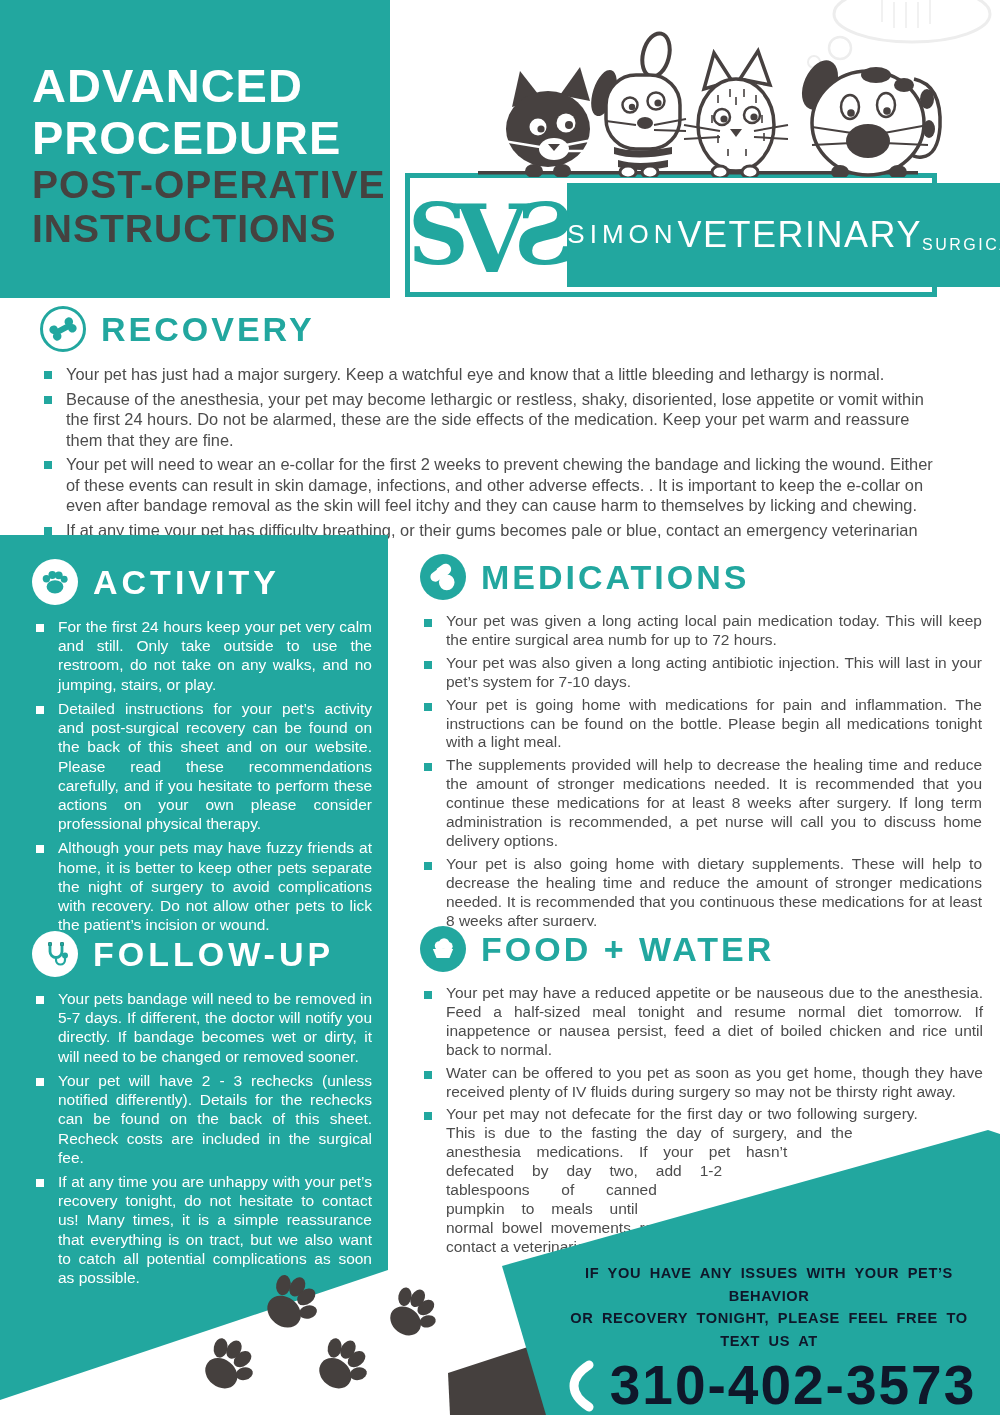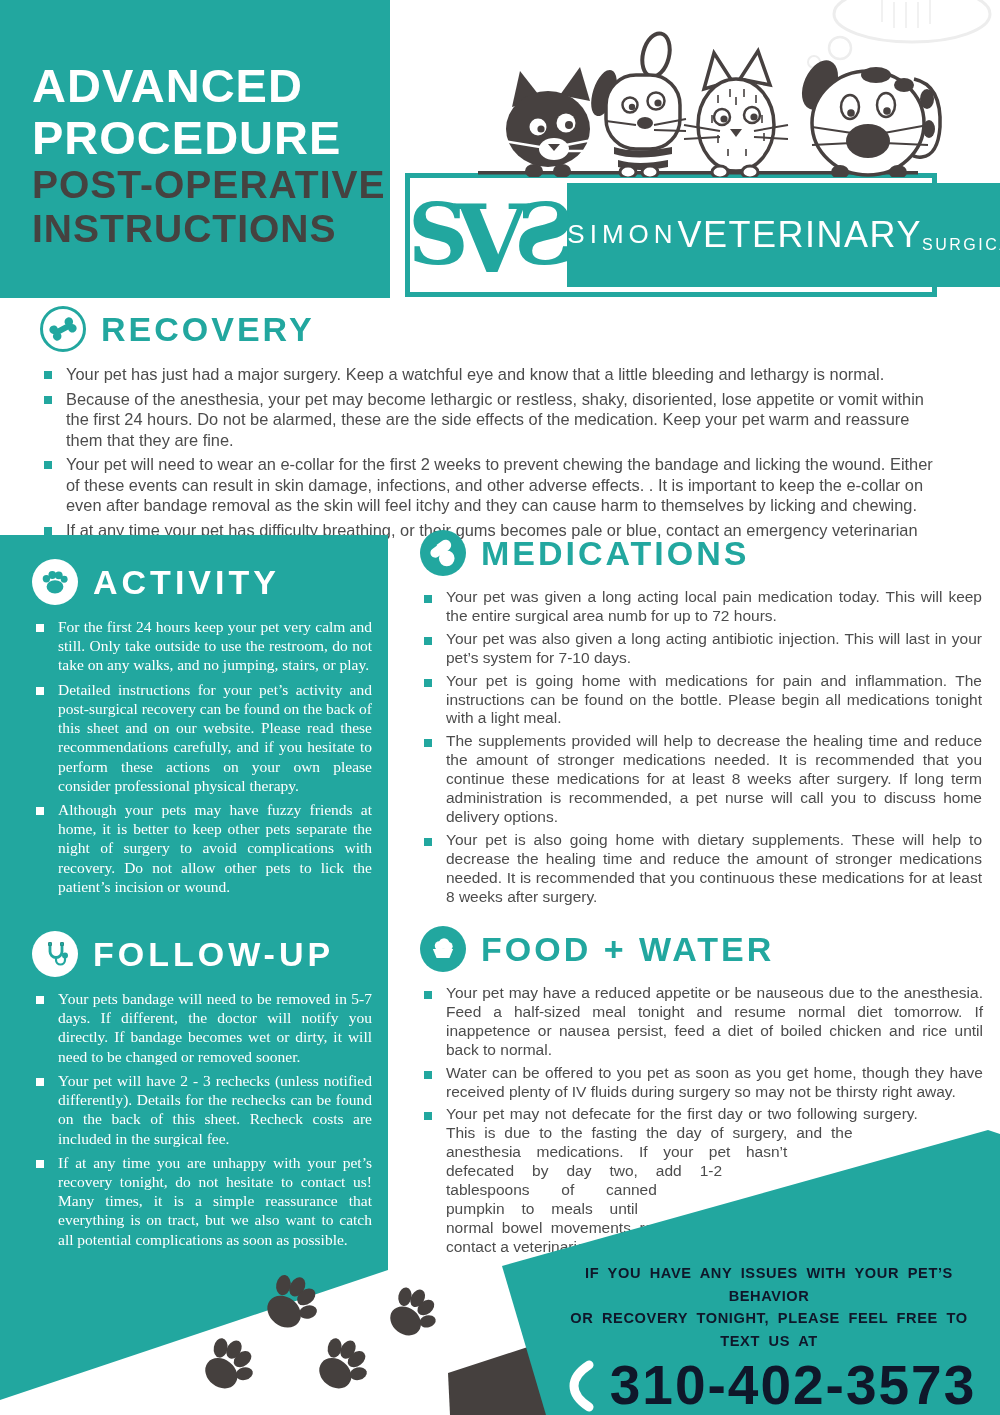--- a/index.html
+++ b/index.html
@@ -60,23 +60,23 @@
   
   .left-col {
     position:absolute; left:0; top:535px; width:388px; height:870px;
     background:var(--teal); z-index:3;
     clip-path:polygon(0 0, 388px 0, 388px 735px, 0 865px);
   }
   .left-col .block { position:absolute; left:32px; right:16px; color:#fff; }
   .block-activity { top:24px; }
   .block-followup { top:396px; }
   .left-col ul { font-size:15.5px; line-height:1.24; text-align:justify; color:#fff; }
-  .left-col ul li { margin-bottom:5px;font-family:Liberation Serif, serif; }
-  
-  .medications { position:absolute; left:420px; top:530px; width:562px; z-index:2; }
+  .left-col ul li { margin-bottom:5px; }
+  
+  .medications { position:absolute; left:420px; top:554px; width:562px; z-index:2; }
   .food { position:absolute; left:420px; top:926px; width:563px; z-index:2; background:#fff; }
   .medications ul, .food ul { font-size:15.5px; line-height:1.22; text-align:justify; color:var(--text); }
   .medications ul li, .food ul li { margin-bottom:4px; }
   .wedge { float:right; width:345px; height:100px; margin-top:20px;
     shape-outside:polygon(345px 0, 345px 100px, 0 100px); }
   
   .contact-band {
     position:absolute; left:0; top:0; width:1000px; height:1415px; background:var(--teal); z-index:5;
     clip-path:polygon(988px 1130px, 1000px 1134px, 1000px 1415px, 546px 1415px, 502px 1266px);
   }

